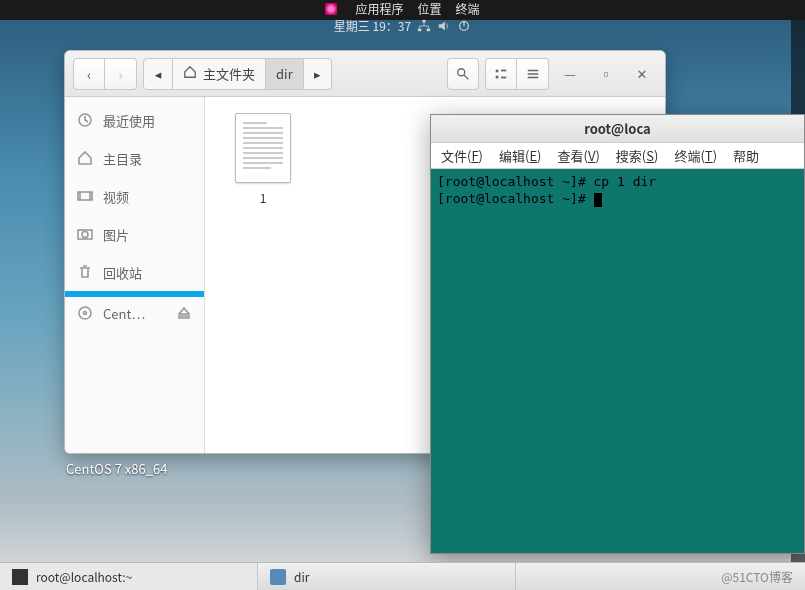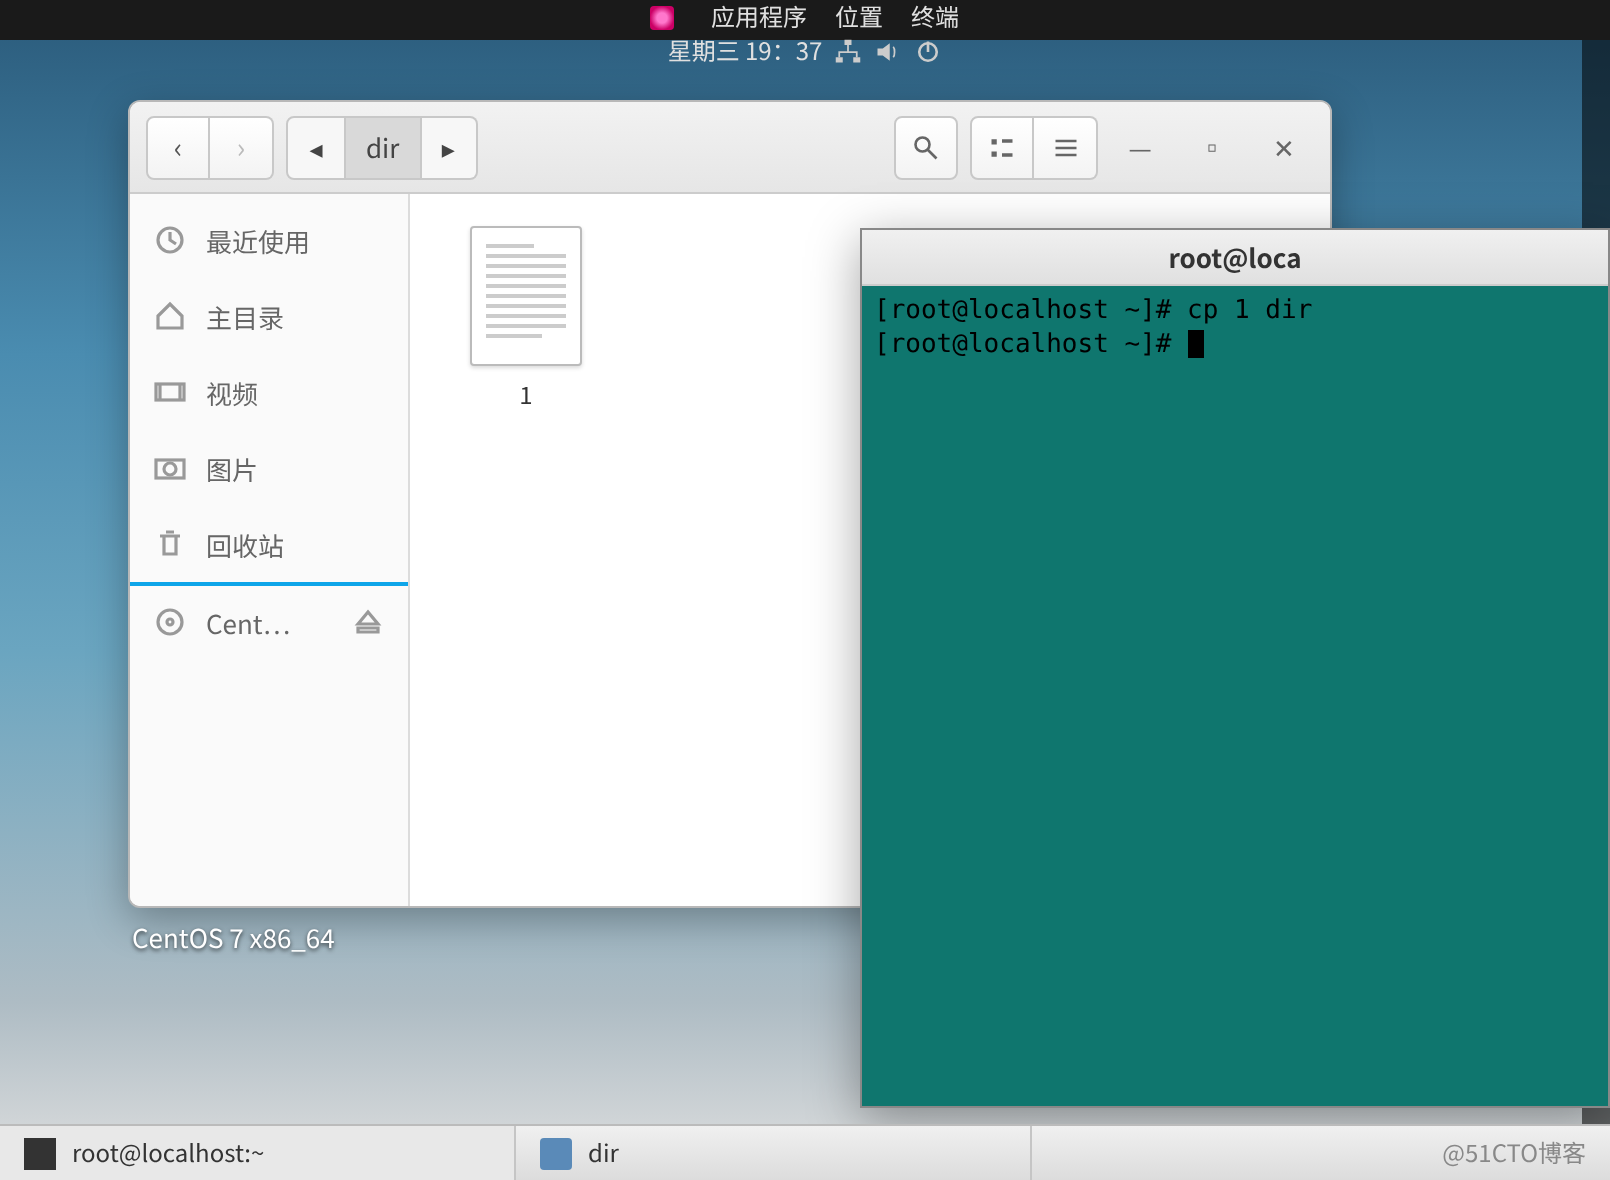--- a/index.html
+++ b/index.html
@@ -55,21 +55,21 @@
   .path-seg.first{border-radius:4px 0 0 4px;min-width:30px;justify-content:center;}
   .path-seg.active{background:#d9d9d9;}
   .path-seg.last{border-radius:0 4px 4px 0;min-width:28px;justify-content:center;}
   .path-seg + .path-seg{border-left:none;}
   .tb-spacer{flex:1;}
   .win-ctrl{width:30px;height:28px;display:flex;align-items:center;justify-content:center;color:#666;font-size:13px;}
 
   .fm-body{flex:1;display:flex;overflow:hidden;}
   .sidebar{width:140px;background:#fafafa;border-right:1px solid #dcdcdc;padding:4px 0;overflow:hidden;}
   .sb-item{height:38px;display:flex;align-items:center;gap:10px;padding:0 12px;color:#666;font-size:13px;}
-  .sb-item:last-child{border-top:2px solid #0ea5e9;justify-content:space-between;}
+  .sb-item:last-child{border-top:6px solid #0ea5e9;justify-content:space-between;}
   .sb-ico{width:16px;height:16px;display:flex;align-items:center;justify-content:center;}
   .sb-ico svg{fill:none;stroke:#999;stroke-width:1.6;}
   .eject{margin-left:auto;}
 
   .fm-content{flex:1;background:#fff;padding:16px 22px;display:flex;align-content:flex-start;flex-wrap:wrap;gap:20px;}
   .file-ico{width:72px;display:flex;flex-direction:column;align-items:center;gap:6px;}
   .doc{width:56px;height:70px;border:1px solid #bbb;border-radius:2px;background:#fff;box-shadow:0 1px 2px rgba(0,0,0,.15);padding:8px 7px;}
   .doc .line{height:2px;background:#ccc;margin-bottom:3px;}
   .file-lbl{font-size:12px;color:#333;}
 
@@ -141,20 +141,26 @@
 <div class="right-edge"></div>
 
 <div class="fm-window">
   <div class="fm-toolbar">
     <div class="tb-group">
       <div class="tb-btn">‹</div>
       <div class="tb-btn" style="color:#bbb">›</div>
     </div>
     <div class="path-group">
       <div class="path-seg first">◂</div>
+      <div class="path-seg home">
+        <span><svg width="14" height="14" viewBox="0 0 16 16">
+              <path d="M2 8l6-6 6 6v6H2z" fill="none" stroke="#666" stroke-width="1.5"></path>
+            </svg></span>
+        <span>主文件夹</span>
+      </div>
       <div class="path-seg active">dir</div>
       <div class="path-seg last">▸</div>
     </div>
     <div class="tb-spacer"></div>
     <div class="tb-btn">
         <svg width="14" height="14" viewBox="0 0 16 16">
           <circle cx="6" cy="6" r="4" fill="none" stroke="#666" stroke-width="1.5"></circle>
           <line x1="9" y1="9" x2="14" y2="14" stroke="#666" stroke-width="1.5"></line>
         </svg>
       </div>
@@ -260,20 +266,28 @@
     </div>
   </div>
 </div>
 
 <div class="desk-label">CentOS 7 x86_64</div>
 
 <div class="term-window">
   <div class="term-title">
       <span>root@loca</span>
     </div>
+  <div class="term-menu">
+    <span><span>文件</span>(<u>F</u>)</span>
+    <span><span>编辑</span>(<u>E</u>)</span>
+    <span><span>查看</span>(<u>V</u>)</span>
+    <span><span>搜索</span>(<u>S</u>)</span>
+    <span><span>终端</span>(<u>T</u>)</span>
+    <span>帮助</span>
+  </div>
   <div class="term-body"><span>[root@localhost ~]# cp 1 dir</span>
 <span>[root@localhost ~]# </span><span class="cursor"></span></div>
 </div>
 
 <div class="taskbar">
   <div class="task-item active">
     <span class="task-ico"></span>
     <span>root@localhost:~</span>
   </div>
   <div class="task-item">

